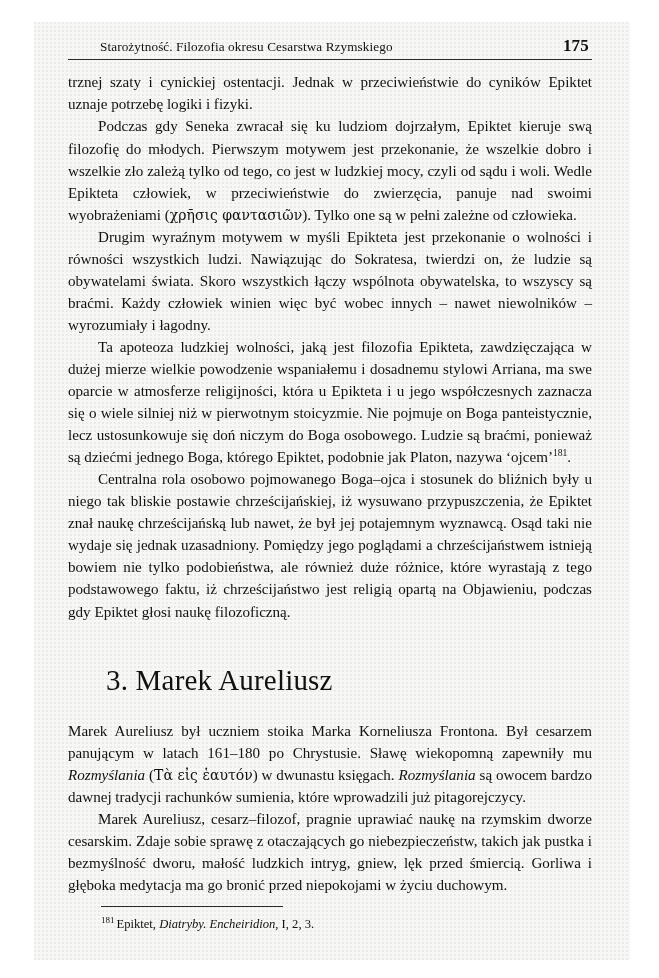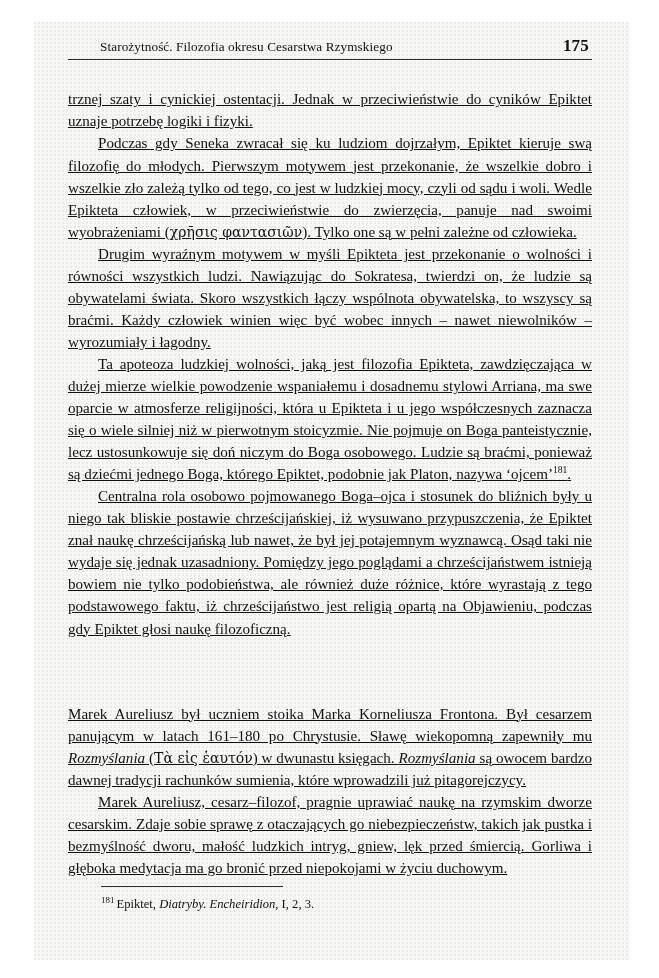--- a/index.html
+++ b/index.html
@@ -68,22 +68,21 @@
 
   .header-rule {
     margin-top: 3px;
     height: 1.4px;
     background: #2b2b2b;
     width: 100%;
   }
 
   
   .body-block {
-    margin-top: 28px;
-    text-decoration: underline;
+    margin-top: 11px;
   }
 
   p.para {
     margin: 0;
     font-size: 15.1px;
     line-height: 22.05px;
     text-align: justify;
     text-justify: inter-word;
     hyphens: manual;
   }
@@ -118,21 +117,21 @@
     text-indent: 38px;
   }
 
   .heading-space-before { height: 40px; }
   .heading-space-after  { height: 23px; }
 
   
   .footnote-zone {
     position: absolute;
     left: 68px;
-    top: 886px;
+    top: 906px;
     width: 524px;
   }
 
   .footnote-rule {
     width: 182px;
     height: 1.1px;
     background: #2b2b2b;
     margin-left: 33px;
   }
 
@@ -173,20 +172,21 @@
       <p class="para indent"><span>Podczas gdy Seneka zwracał się ku ludziom dojrzałym, Epiktet kieruje swą filozofię do młodych. Pierwszym motywem jest przekonanie, że wszelkie dobro i wszelkie zło zależą tylko od tego, co jest w ludzkiej mocy, czyli od sądu i woli. Wedle Epikteta człowiek, w przeciwieństwie do zwierzęcia, panuje nad swoimi wyobrażeniami (</span><span class="greek">χρῆσις φαντασιῶν</span><span>). Tylko one są w pełni zależne od człowieka.</span></p>
 
       <p class="para indent"><span>Drugim wyraźnym motywem w myśli Epikteta jest przekonanie o wolności i równości wszystkich ludzi. Nawiązując do Sokratesa, twierdzi on, że ludzie są obywatelami świata. Skoro wszystkich łączy wspólnota obywatelska, to wszyscy są braćmi. Każdy człowiek winien więc być wobec innych – nawet niewolników – wyrozumiały i łagodny.</span></p>
 
       <p class="para indent"><span>Ta apoteoza ludzkiej wolności, jaką jest filozofia Epikteta, zawdzięczająca w dużej mierze wielkie powodzenie wspaniałemu i dosadnemu stylowi Arriana, ma swe oparcie w atmosferze religijności, która u Epikteta i u jego współczesnych zaznacza się o wiele silniej niż w pierwotnym stoicyzmie. Nie pojmuje on Boga panteistycznie, lecz ustosunkowuje się doń niczym do Boga osobowego. Ludzie są braćmi, ponieważ są dziećmi jednego Boga, którego Epiktet, podobnie jak Platon, nazywa ‘ojcem’</span><sup class="fn-ref">181</sup><span>.</span></p>
 
       <p class="para indent"><span>Centralna rola osobowo pojmowanego Boga–ojca i stosunek do bliźnich były u niego tak bliskie postawie chrześcijańskiej, iż wysuwano przypuszczenia, że Epiktet znał naukę chrześcijańską lub nawet, że był jej potajemnym wyznawcą. Osąd taki nie wydaje się jednak uzasadniony. Pomiędzy jego poglądami a chrześcijaństwem istnieją bowiem nie tylko podobieństwa, ale również duże różnice, które wyrastają z tego podstawowego faktu, iż chrześcijaństwo jest religią opartą na Objawieniu, podczas gdy Epiktet głosi naukę filozoficzną.</span></p>
 
       <div class="heading-space-before"></div>
 
+      <h2 class="section-heading">3. Marek Aureliusz</h2>
 
       <div class="heading-space-after"></div>
 
       <p class="para"><span>Marek Aureliusz był uczniem stoika Marka Korneliusza Frontona. Był cesarzem panującym w latach 161–180 po Chrystusie. Sławę wiekopomną zapewniły mu </span><span class="ital">Rozmyślania</span><span> (</span><span class="greek">Τὰ εἰς ἑαυτόν</span><span>) w dwunastu księgach. </span><span class="ital">Rozmyślania</span><span> są owocem bardzo dawnej tradycji rachunków sumienia, które wprowadzili już pitagorejczycy.</span></p>
 
       <p class="para indent"><span>Marek Aureliusz, cesarz–filozof, pragnie uprawiać naukę na rzymskim dworze cesarskim. Zdaje sobie sprawę z otaczających go niebezpieczeństw, takich jak pustka i bezmyślność dworu, małość ludzkich intryg, gniew, lęk przed śmiercią. Gorliwa i głęboka medytacja ma go bronić przed niepokojami w życiu duchowym.</span></p>
 
     </div>
   </div>
 

